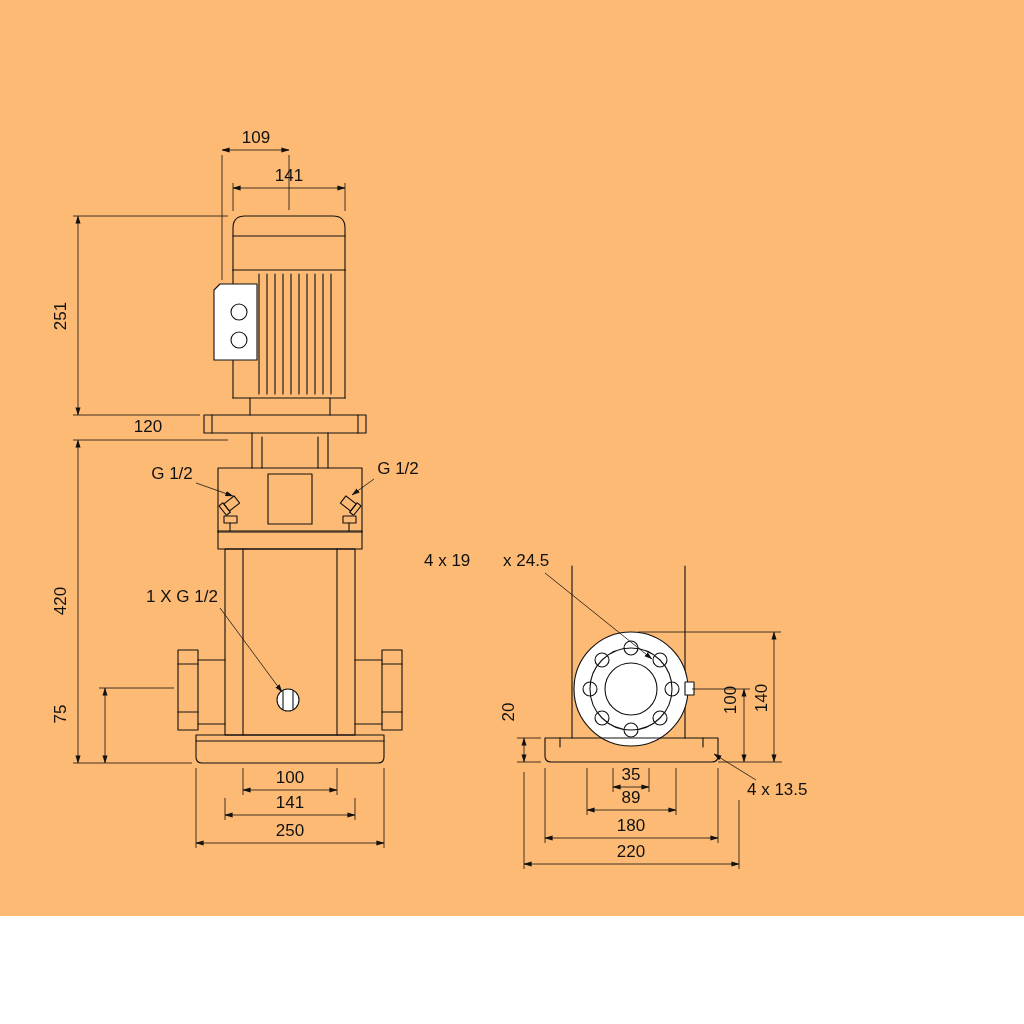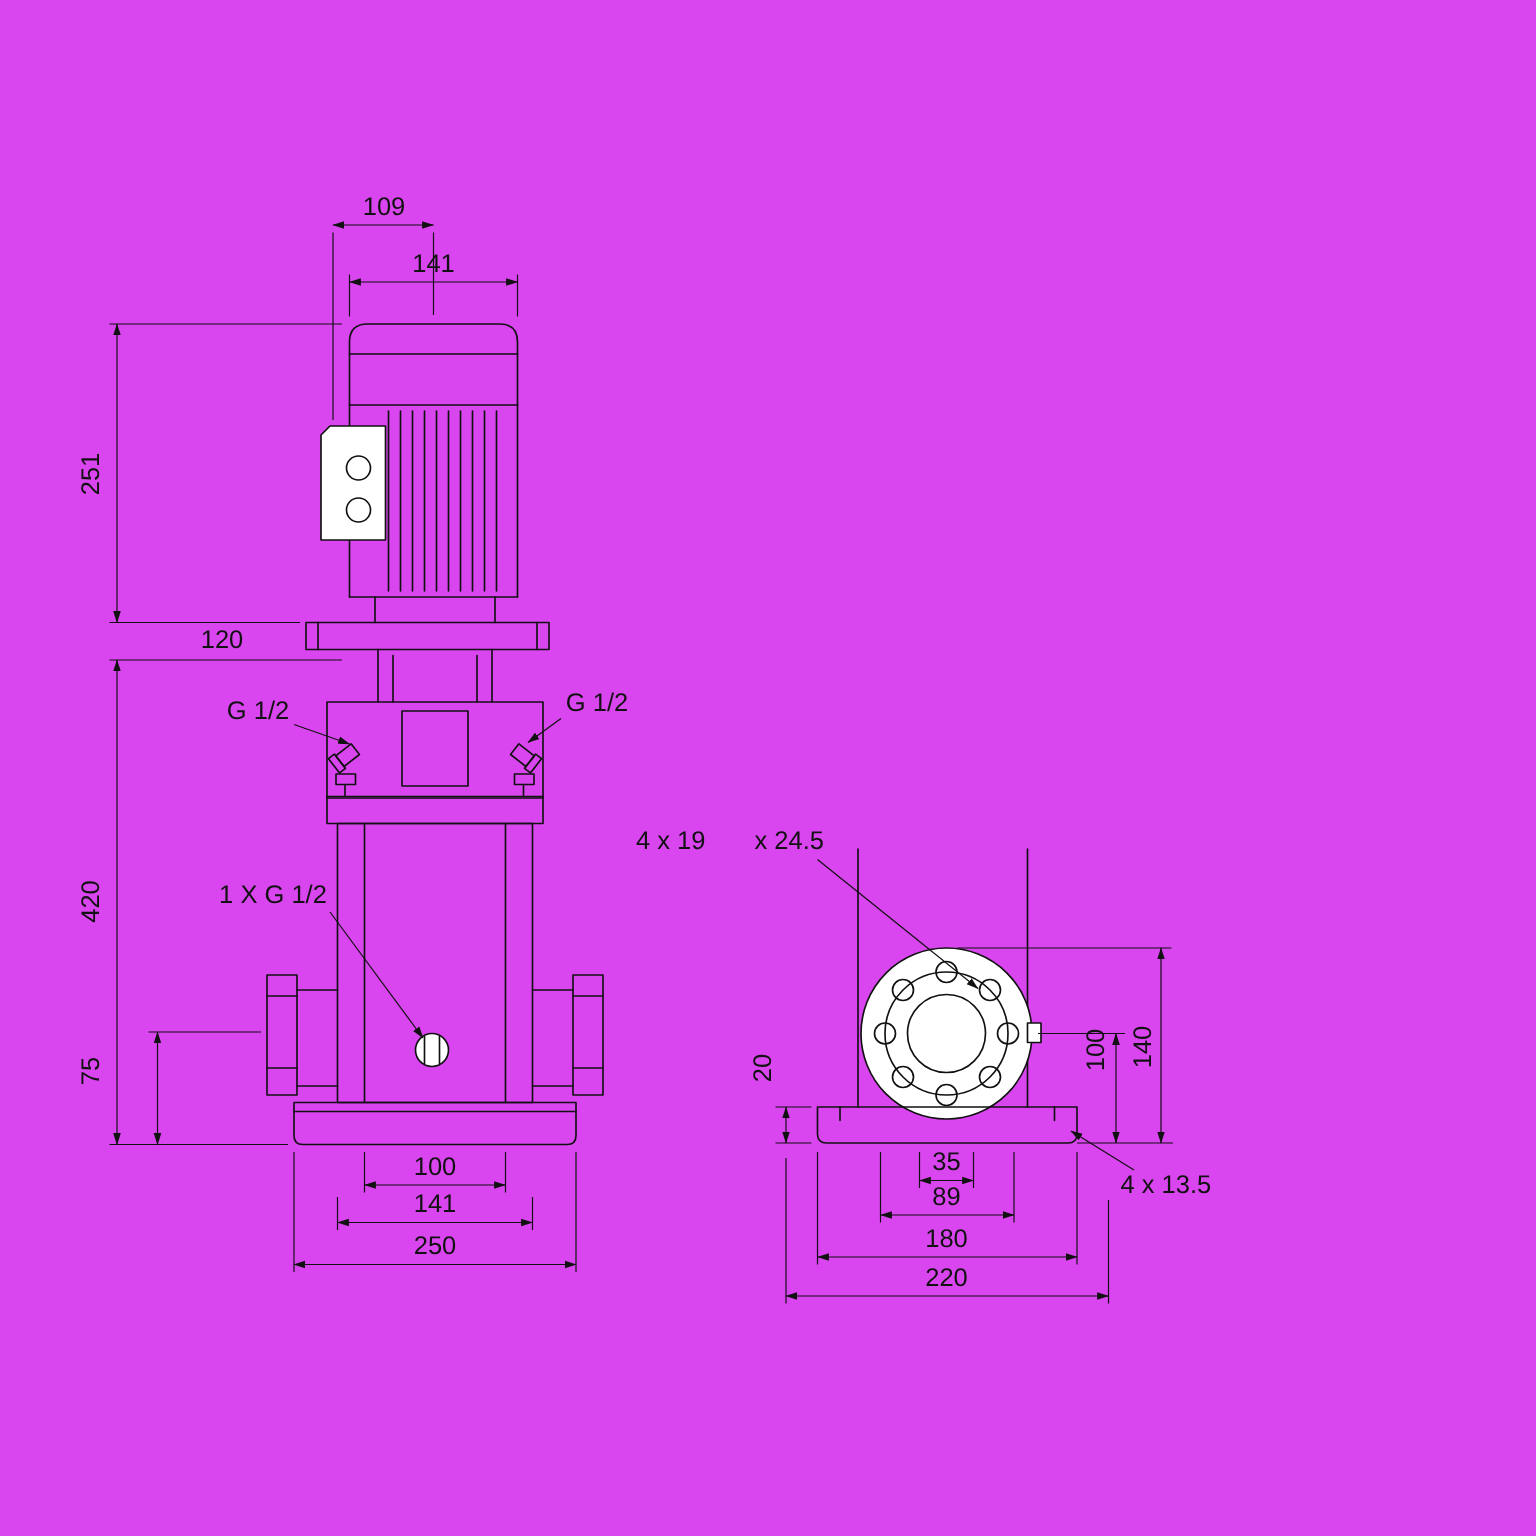--- a/index.html
+++ b/index.html
@@ -1,16 +1,16 @@
 <!DOCTYPE html>
 <html><head>
 <meta charset="utf-8">
 <style>
   html,body{margin:0;padding:0;background:#fff;}
-  .canvas{width:1024px;height:1024px;background:#d946ef;position:relative;overflow:hidden;
+  .canvas{width:1024px;height:916px;background:#fdba74;position:relative;overflow:hidden;
           font-family:"Liberation Sans",sans-serif;}
   svg{display:block;}
   .draw{stroke:#111;stroke-width:1.1;fill:none;stroke-linecap:round;stroke-linejoin:round;}
   .dim{stroke:#111;stroke-width:0.8;fill:none;}
   svg text{font-family:"Liberation Sans",sans-serif;font-size:17px;fill:#111;stroke:none;}
 </style>
 </head>
 <body>
 
 <div class="canvas">

